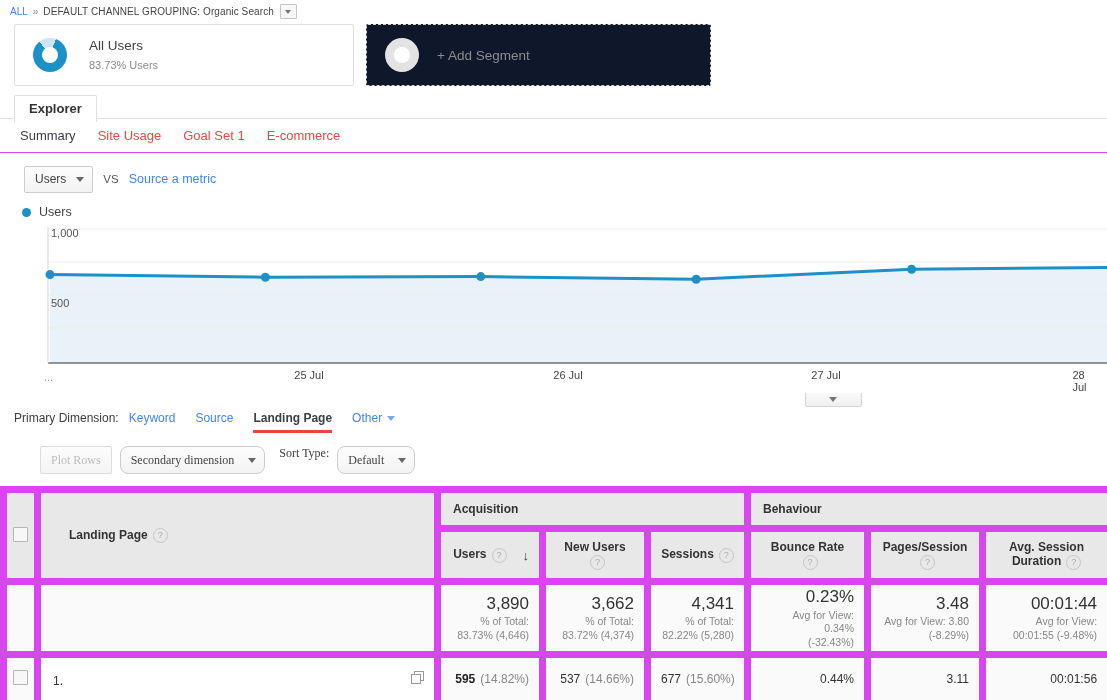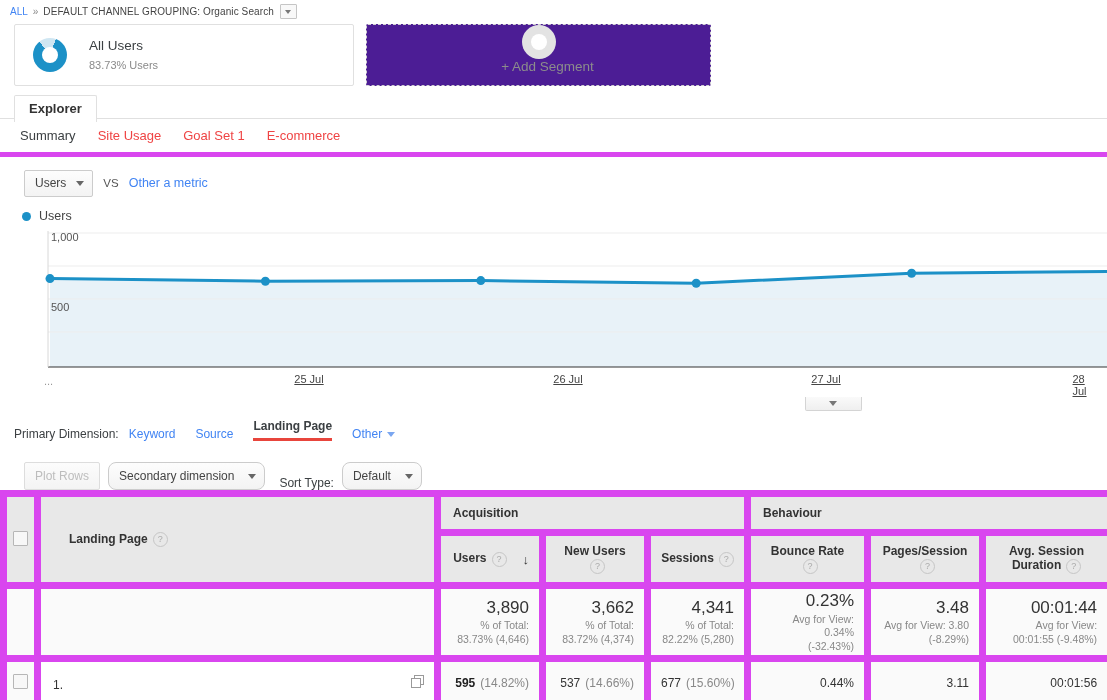--- a/index.html
+++ b/index.html
@@ -65,22 +65,21 @@
     display: flex;
     align-items: center;
     padding: 0 18px;
     box-sizing: border-box;
     background: #fff;
     cursor: pointer;
   }
   .segment-card.dashed {
     border: 1px dashed #d2d2d2;
     width: 345px;
-    background: #4c1d95;
-    flex-direction: column;
+    background: #0f172a;
   }
   .donut {
     width: 34px; height: 34px;
     border-radius: 50%;
     background:
       conic-gradient(from 20deg, #1c91c7 0turn 0.8373turn, #cfe6f2 0.8373turn 1turn);
     position: relative;
     flex: 0 0 auto;
   }
   .donut::after {
@@ -126,21 +125,21 @@
     top: 1px;
     cursor: pointer;
   }
 
   .subtabs {
     display: flex;
     align-items: center;
     gap: 22px;
     height: 33px;
     padding-left: 20px;
-    border-bottom: 5px solid #d946ef;
+    border-bottom: 1px solid #d946ef;
     font-size: 13px;
   }
   .subtab { color: #ef4444; cursor: pointer; }
   .subtab.active { color: #3c4043; cursor: default; }
 
   
   .metric-row {
     display: flex;
     align-items: center;
     padding: 14px 0 0 24px;
@@ -200,21 +199,20 @@
     left: 31px;
   }
   .y-label.top { top: 0px; }
   .y-label.mid { top: 70px; }
   .x-label {
     position: absolute;
     font-size: 11px;
     color: #444;
     top: 142px;
     transform: translateX(-50%);
-    text-decoration: underline;
   }
   .x-ellipsis {
     position: absolute;
     left: 24px;
     top: 144px;
     font-size: 11px;
     color: #999;
   }
   .chart-collapse {
     position: absolute;
@@ -233,21 +231,21 @@
     position: absolute;
     left: 23px; top: 4px;
     border-left: 4px solid transparent;
     border-right: 4px solid transparent;
     border-top: 5px solid #777;
   }
 
   
   .primdim {
     display: flex;
-    align-items: flex-end;
+    align-items: flex-start;
     padding: 0 0 0 14px;
     height: 26px;
     font-size: 12px;
     margin-top: 14px;
   }
   .primdim .pd-label { color: #3c4043; margin-right: 10px; }
   .pd-item {
     color: #4184f3;
     margin-right: 20px;
     cursor: pointer;
@@ -265,26 +263,27 @@
     margin-left: 5px;
     border-left: 4px solid transparent;
     border-right: 4px solid transparent;
     border-top: 5px solid #7aa6f0;
     vertical-align: middle;
   }
 
   
   .toolbar {
     display: flex;
-    align-items: flex-end;
+    align-items: flex-start;
     gap: 8px;
-    padding-left: 24px;
+    padding-left: 40px;
     height: 40px;
     box-sizing: border-box;
     margin-top: 9px;
+    font-family: Liberation Serif, serif;
   }
   .btn-plain {
     display: inline-flex;
     align-items: center;
     height: 26px;
     padding: 0 10px;
     border: 1px solid #ddd;
     border-radius: 2px;
     background: linear-gradient(#fcfcfc, #f4f4f4);
     font-size: 12px;
@@ -479,21 +478,21 @@
     <span class="subtab">Goal Set 1</span>
     <span class="subtab">E-commerce</span>
   </div>
 
   <div class="metric-row">
     <span class="btn-select">
       <span>Users</span>
       <span class="caret"></span>
     </span>
     <span class="vs-label">VS</span>
-    <span class="link-metric">Other a metric</span>
+    <span class="link-metric">Source a metric</span>
   </div>
 
   <div class="legend">
     <span class="legend-dot"></span>
     <span>Users</span>
   </div>
 
   <div class="chart-wrap">
     <svg class="chart-svg" width="1107" height="160">
 

